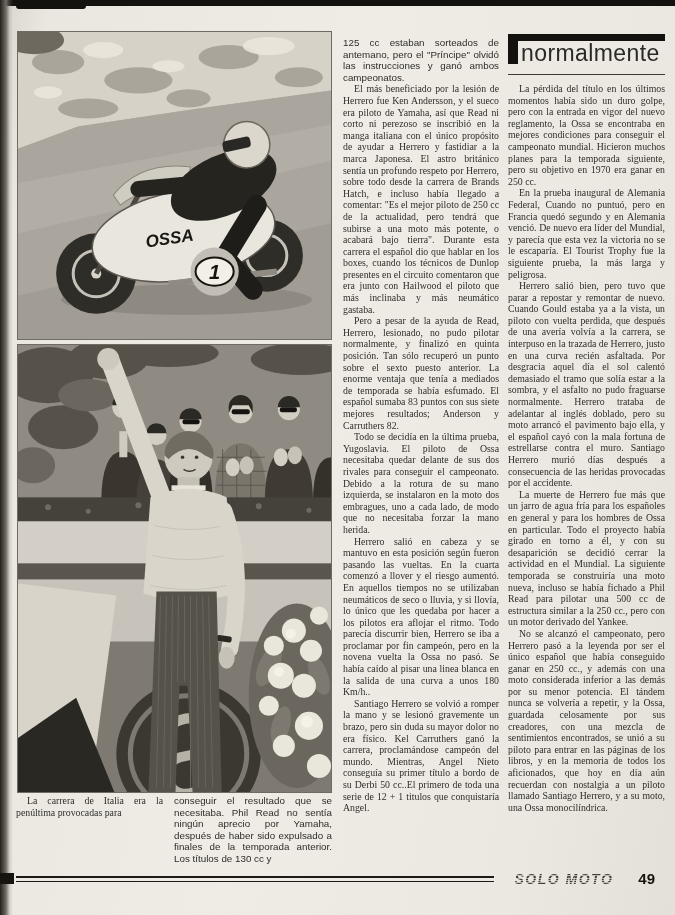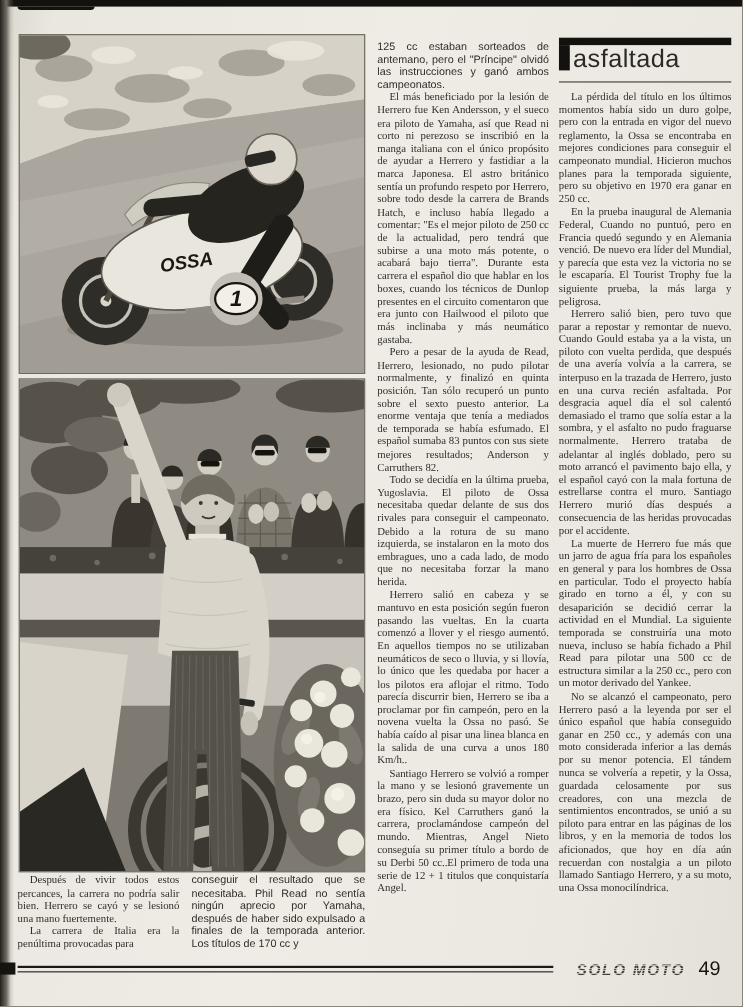--- a/index.html
+++ b/index.html
@@ -33,21 +33,21 @@
   .bcol1 { width:147px; } .bcol2 { width:158px; }
 
   .footer { position:absolute; left:0; top:870px; width:663px; display:flex; align-items:center; }
   .footer-blob { width:14px; height:11px; background:#16140f; }
   .footer-rule { flex:1; height:3px; border-top:2.5px solid #1b1914; border-bottom:1.2px solid #1b1914; margin-left:2px; }
   .brand {
     margin-left:21px; font-size:14px; font-weight:800; letter-spacing:1.5px; font-style:italic;
     background:repeating-linear-gradient(0deg,#403e37 0 1.4px,#b7b3aa 1.4px 2.3px);
     -webkit-background-clip:text; background-clip:text; color:transparent;
   }
-  .pageno { margin-left:12px; margin-right:8px; font-size:18px; font-weight:400; color:#16140f; }
+  .pageno { margin-left:25px; margin-right:8px; font-size:15px; font-weight:700; color:#16140f; }
 </style>
 </head>
 <body>
 
 <div class="page">
 
   <div class="scan-top"></div>
   <div class="scan-top-bump"></div>
   <div class="scan-left"></div>
 
@@ -218,41 +218,40 @@
           <line x1="172" y1="250" x2="172" y2="442"></line>
         <line x1="178" y1="250" x2="180" y2="442"></line>
           <line x1="184" y1="250" x2="187" y2="442"></line>
         <line x1="190" y1="250" x2="194" y2="442"></line>
       </g>
     </svg>
   </figure>
 
   <div class="bcols">
     <div class="bcol1">
-      <p class="ind">Después de vivir todos estos percances, la carrera no podría salir bien. Herrero se cayó y se lesionó una mano fuertemente.</p>
       <p class="ind">La carrera de Italia era la penúltima provocadas para</p>
     </div>
     <div class="bcol2">
-      <p>conseguir el resultado que se necesitaba. Phil Read no sentía ningún aprecio por Yamaha, después de haber sido expulsado a finales de la temporada anterior. Los títulos de 170 cc y</p>
+      <p>conseguir el resultado que se necesitaba. Phil Read no sentía ningún aprecio por Yamaha, después de haber sido expulsado a finales de la temporada anterior. Los títulos de 130 cc y</p>
     </div>
   </div>
 
   <div class="col3">
     <p>125 cc estaban sorteados de antemano, pero el "Príncipe" olvidó las instrucciones y ganó ambos campeonatos.</p>
     <p class="ind">El más beneficiado por la lesión de Herrero fue Ken Andersson, y el sueco era piloto de Yamaha, así que Read ni corto ni perezoso se inscribió en la manga italiana con el único propósito de ayudar a Herrero y fastidiar a la marca Japonesa. El astro británico sentía un profundo respeto por Herrero, sobre todo desde la carrera de Brands Hatch, e incluso había llegado a comentar: "Es el mejor piloto de 250 cc de la actualidad, pero tendrá que subirse a una moto más potente, o acabará bajo tierra". Durante esta carrera el español dio que hablar en los boxes, cuando los técnicos de Dunlop presentes en el circuito comentaron que era junto con Hailwood el piloto que más inclinaba y más neumático gastaba.</p>
     <p class="ind">Pero a pesar de la ayuda de Read, Herrero, lesionado, no pudo pilotar normalmente, y finalizó en quinta posición. Tan sólo recuperó un punto sobre el sexto puesto anterior. La enorme ventaja que tenía a mediados de temporada se había esfumado. El español sumaba 83 puntos con sus siete mejores resultados; Anderson y Carruthers 82.</p>
     <p class="ind">Todo se decidía en la última prueba, Yugoslavia. El piloto de Ossa necesitaba quedar delante de sus dos rivales para conseguir el campeonato. Debido a la rotura de su mano izquierda, se instalaron en la moto dos embragues, uno a cada lado, de modo que no necesitaba forzar la mano herida.</p>
     <p class="ind">Herrero salió en cabeza y se mantuvo en esta posición según fueron pasando las vueltas. En la cuarta comenzó a llover y el riesgo aumentó. En aquellos tiempos no se utilizaban neumáticos de seco o lluvia, y si llovía, lo único que les quedaba por hacer a los pilotos era aflojar el ritmo. Todo parecía discurrir bien, Herrero se iba a proclamar por fin campeón, pero en la novena vuelta la Ossa no pasó. Se había caído al pisar una linea blanca en la salida de una curva a unos 180 Km/h..</p>
     <p class="ind">Santiago Herrero se volvió a romper la mano y se lesionó gravemente un brazo, pero sin duda su mayor dolor no era físico. Kel Carruthers ganó la carrera, proclamándose campeón del mundo. Mientras, Angel Nieto conseguía su primer título a bordo de su Derbi 50 cc..El primero de toda una serie de 12 + 1 titulos que conquistaría Angel.</p>
   </div>
 
   <div class="col4">
     <div class="masthead">
       <div class="mh-bar"></div>
-      <div class="mh-title"><span class="mh-cap">I</span><span>asfaltada</span></div>
+      <div class="mh-title"><span class="mh-cap">I</span><span>normalmente</span></div>
       <div class="mh-rule"></div>
     </div>
     <p class="ind">La pérdida del título en los últimos momentos había sido un duro golpe, pero con la entrada en vigor del nuevo reglamento, la Ossa se encontraba en mejores condiciones para conseguir el campeonato mundial. Hicieron muchos planes para la temporada siguiente, pero su objetivo en 1970 era ganar en 250 cc.</p>
     <p class="ind">En la prueba inaugural de Alemania Federal, Cuando no puntuó, pero en Francia quedó segundo y en Alemania venció. De nuevo era líder del Mundial, y parecía que esta vez la victoria no se le escaparía. El Tourist Trophy fue la siguiente prueba, la más larga y peligrosa.</p>
     <p class="ind">Herrero salió bien, pero tuvo que parar a repostar y remontar de nuevo. Cuando Gould estaba ya a la vista, un piloto con vuelta perdida, que después de una avería volvía a la carrera, se interpuso en la trazada de Herrero, justo en una curva recién asfaltada. Por desgracia aquel día el sol calentó demasiado el tramo que solía estar a la sombra, y el asfalto no pudo fraguarse normalmente. Herrero trataba de adelantar al inglés doblado, pero su moto arrancó el pavimento bajo ella, y el español cayó con la mala fortuna de estrellarse contra el muro. Santiago Herrero murió días después a consecuencia de las heridas provocadas por el accidente.</p>
     <p class="ind">La muerte de Herrero fue más que un jarro de agua fría para los españoles en general y para los hombres de Ossa en particular. Todo el proyecto había girado en torno a él, y con su desaparición se decidió cerrar la actividad en el Mundial. La siguiente temporada se construiría una moto nueva, incluso se había fichado a Phil Read para pilotar una 500 cc de estructura similar a la 250 cc., pero con un motor derivado del Yankee.</p>
     <p class="ind">No se alcanzó el campeonato, pero Herrero pasó a la leyenda por ser el único español que había conseguido ganar en 250 cc., y además con una moto considerada inferior a las demás por su menor potencia. El tándem nunca se volvería a repetir, y la Ossa, guardada celosamente por sus creadores, con una mezcla de sentimientos encontrados, se unió a su piloto para entrar en las páginas de los libros, y en la memoria de todos los aficionados, que hoy en día aún recuerdan con nostalgia a un piloto llamado Santiago Herrero, y a su moto, una Ossa monocilíndrica.</p>
   </div>
 
   <div class="footer">

